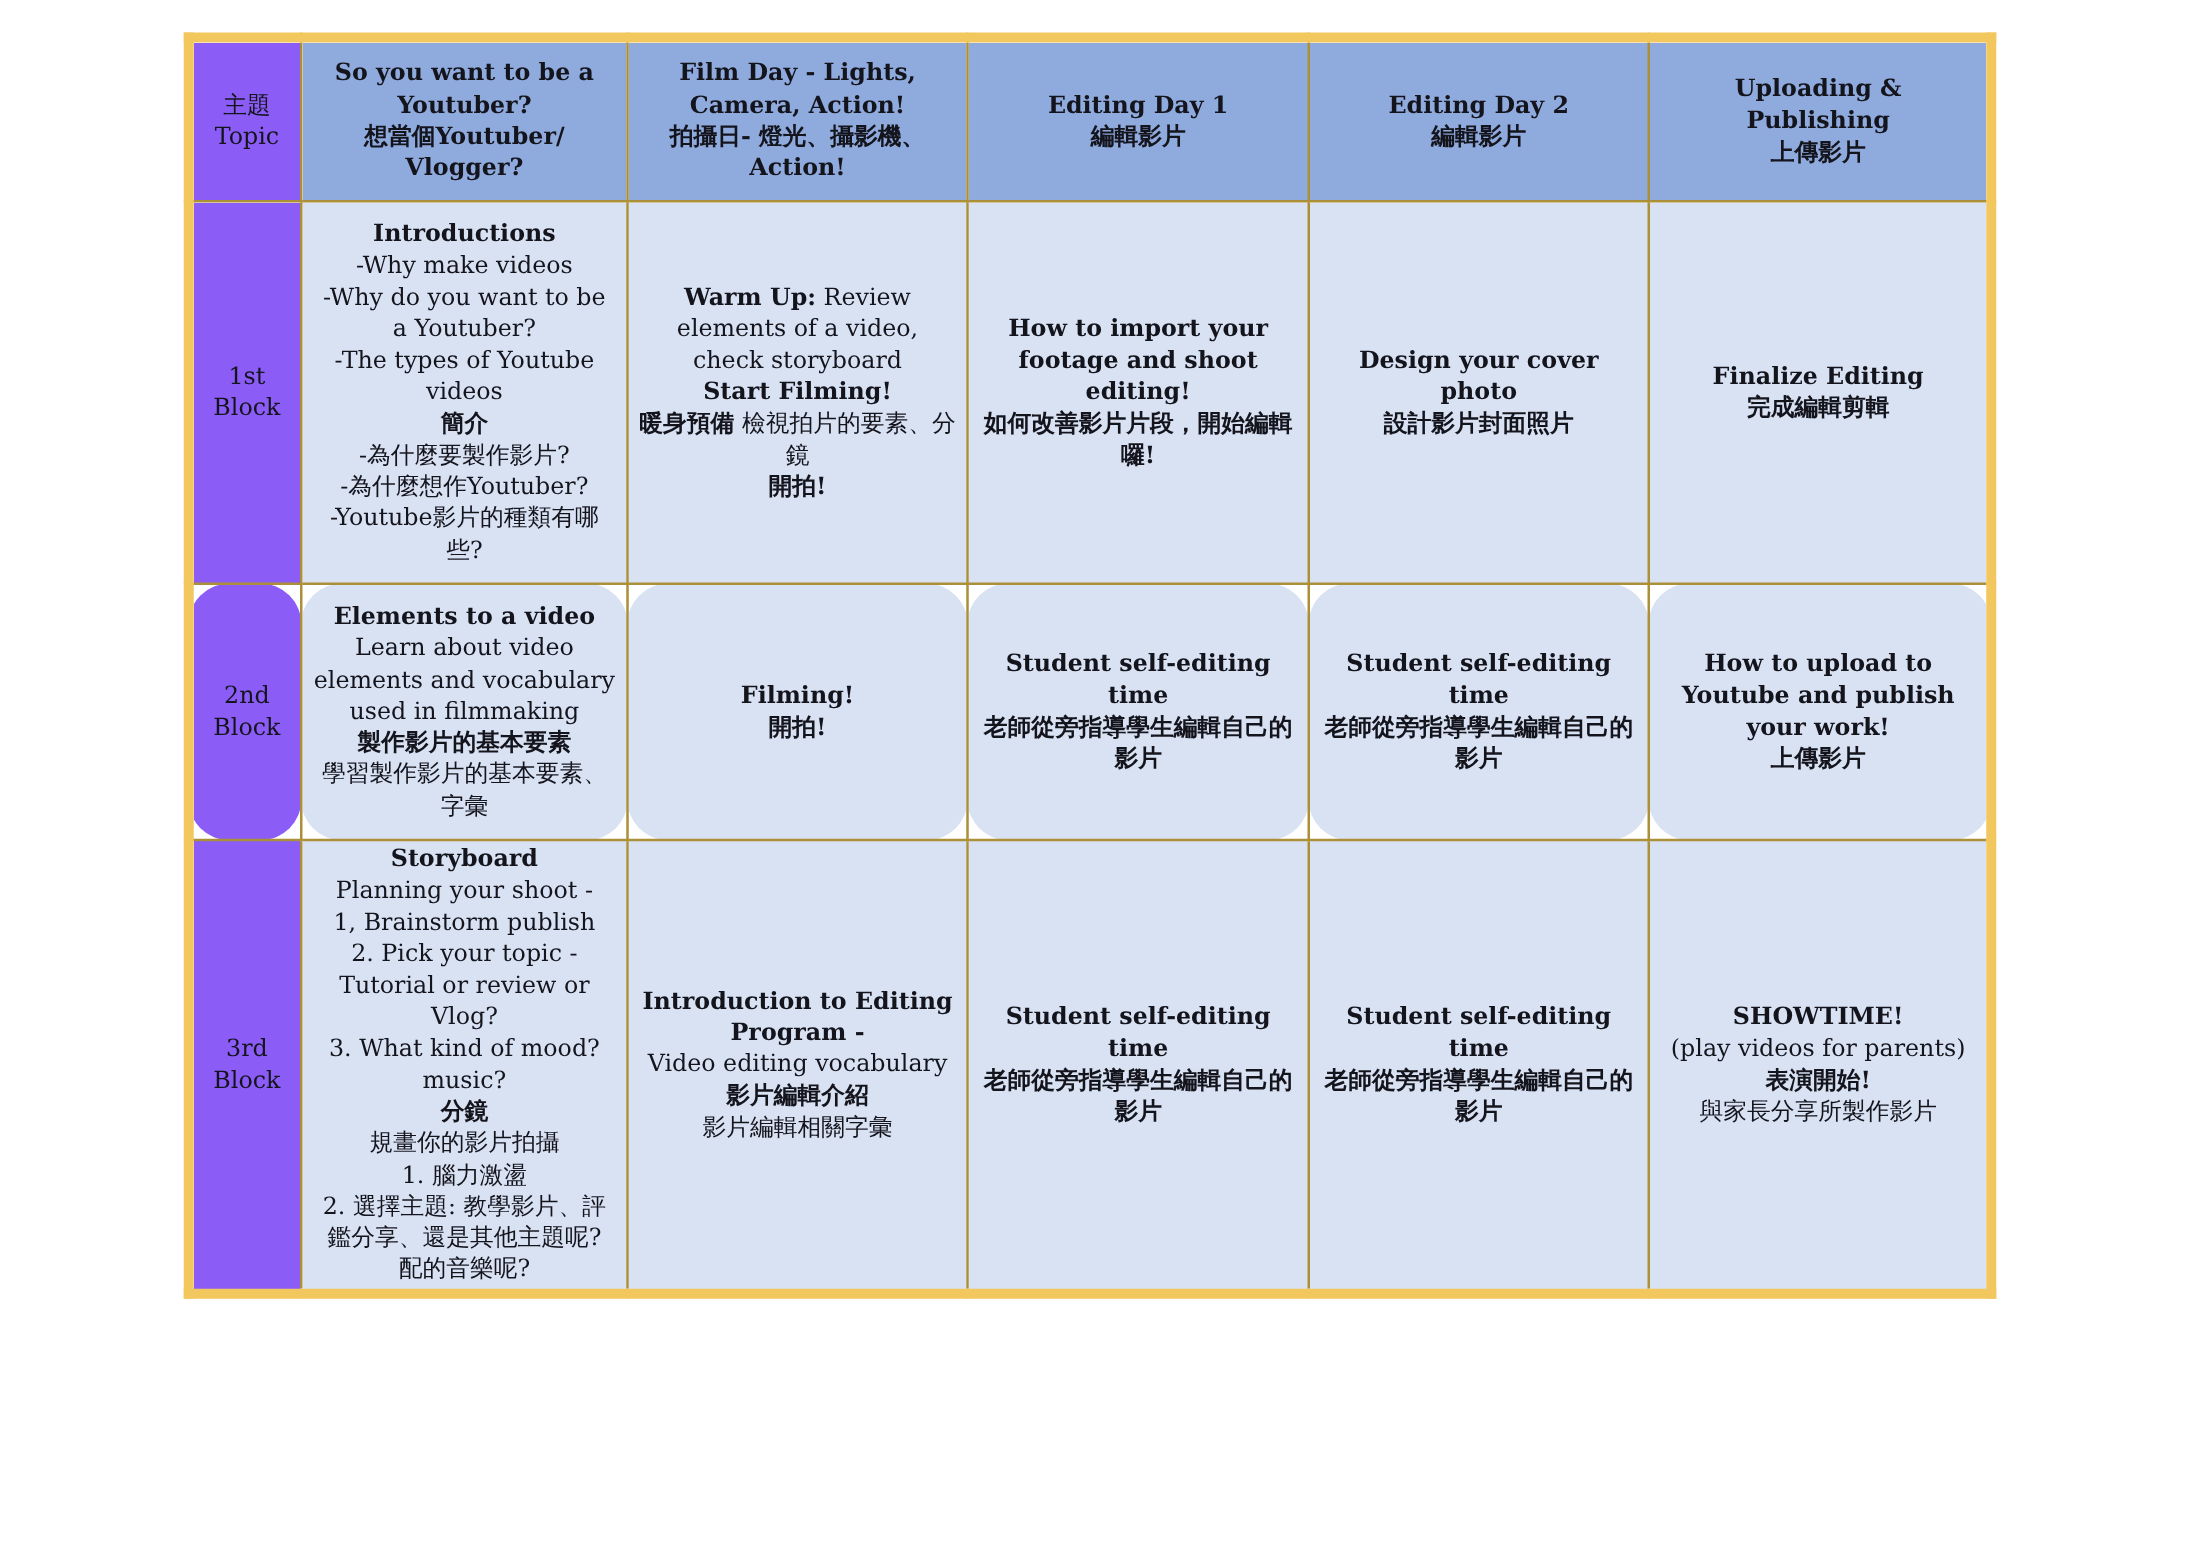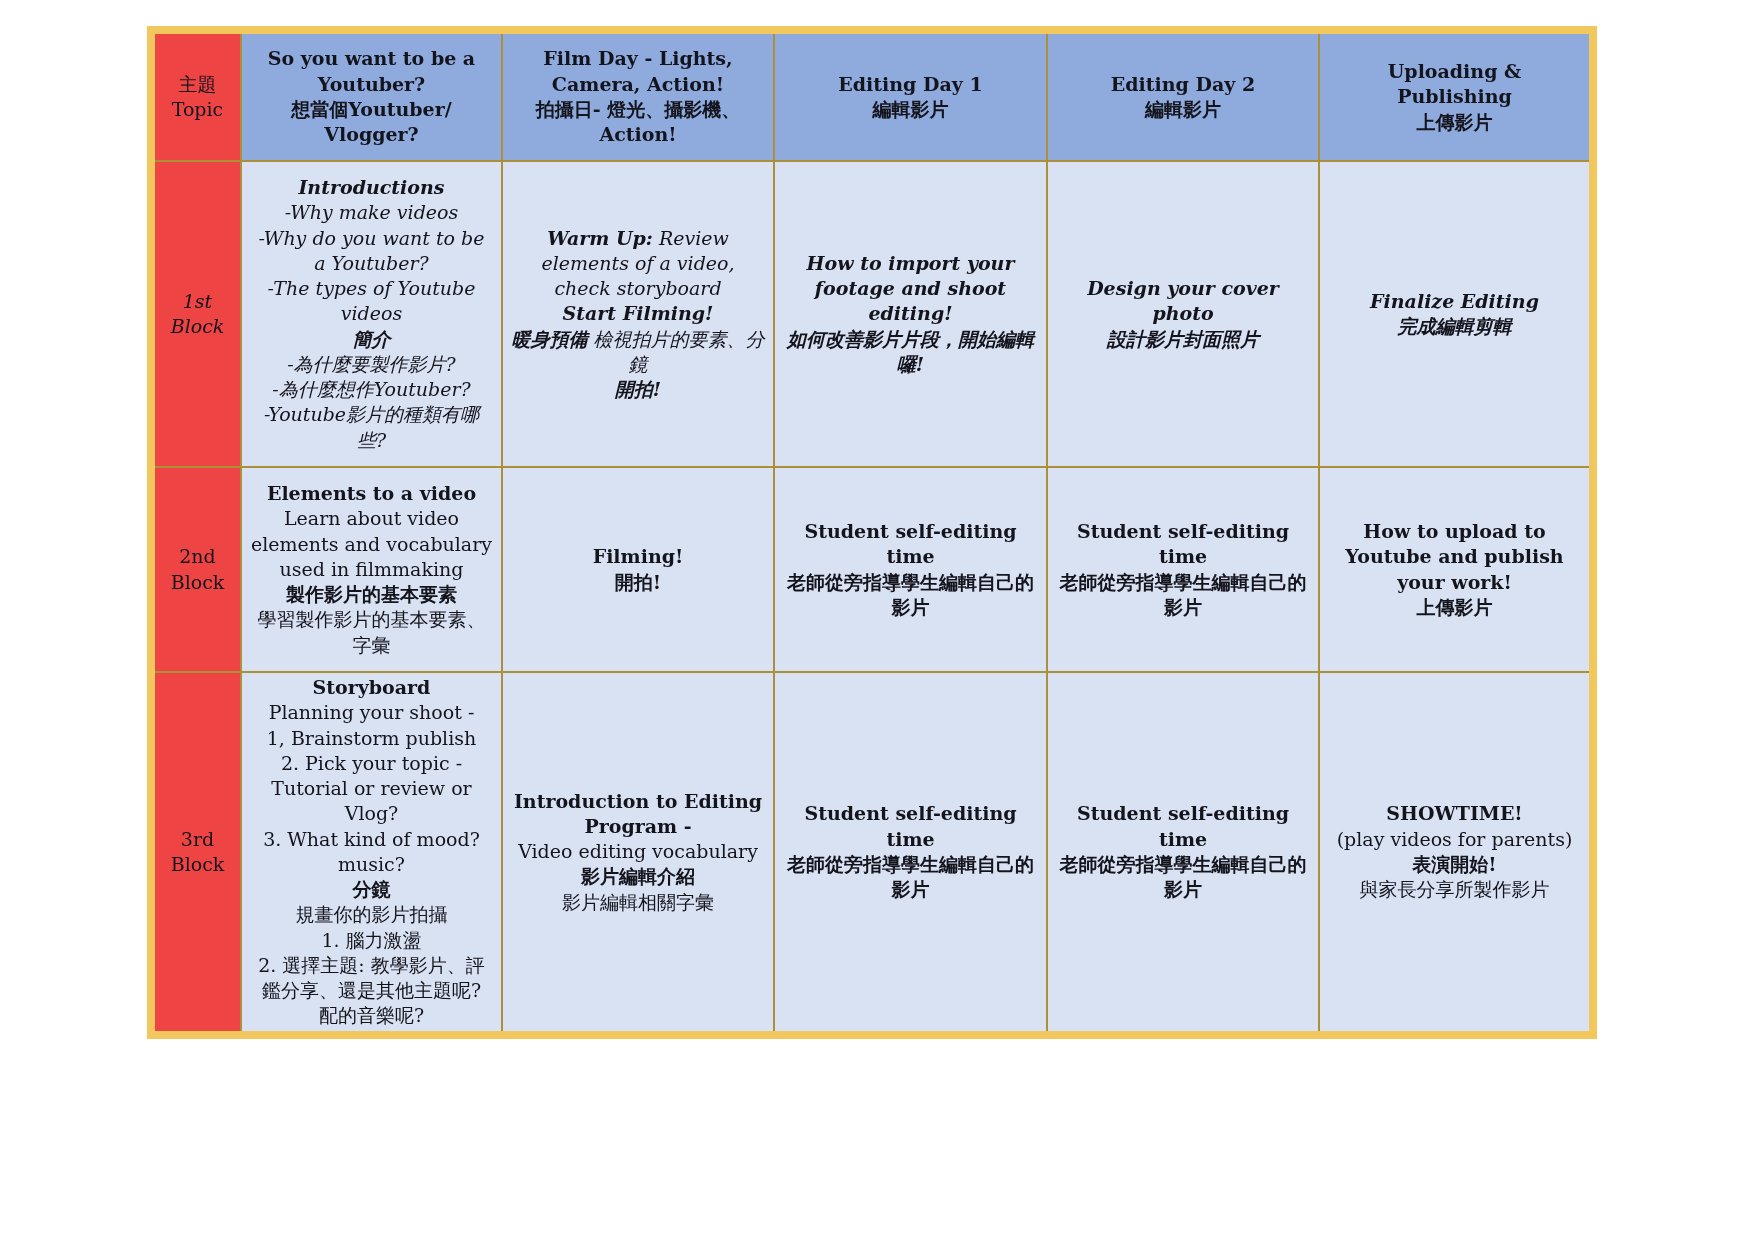--- a/index.html
+++ b/index.html
@@ -29,31 +29,31 @@
     text-align:center;
     vertical-align:middle;
     padding:2px 8px;
     font-size:19px;
     line-height:1.33;
     overflow:hidden;
   }
   
   tr.r-header td{height:60px;}
   tr.r-topic  td{height:122px;}
-  tr.r-block1 td{height:300px;font-style:italic;}
-  tr.r-block2 td{height:199px;}
+  tr.r-block1 td{height:300px;}
+  tr.r-block2 td{height:199px;border-radius:32px;}
   tr.r-block3 td{height:348px;}
 
   
   tr.r-header td{
     background:#b4c6e7;
     border-bottom:6px double #9a8130;
   }
   
-  td.label-cell{background:#ef4444;}
+  td.label-cell{background:#8b5cf6;}
   
   tr.r-topic td.cell{background:#8faadc;}
   
   tr.r-block1 td.cell, tr.r-block2 td.cell, tr.r-block3 td.cell{background:#d9e2f3;}
 
   tr.r-topic td.cell .ln{font-weight:bold;}
   .b{font-weight:bold;}
   .ln{margin:0;}
 </style>
 </head>

